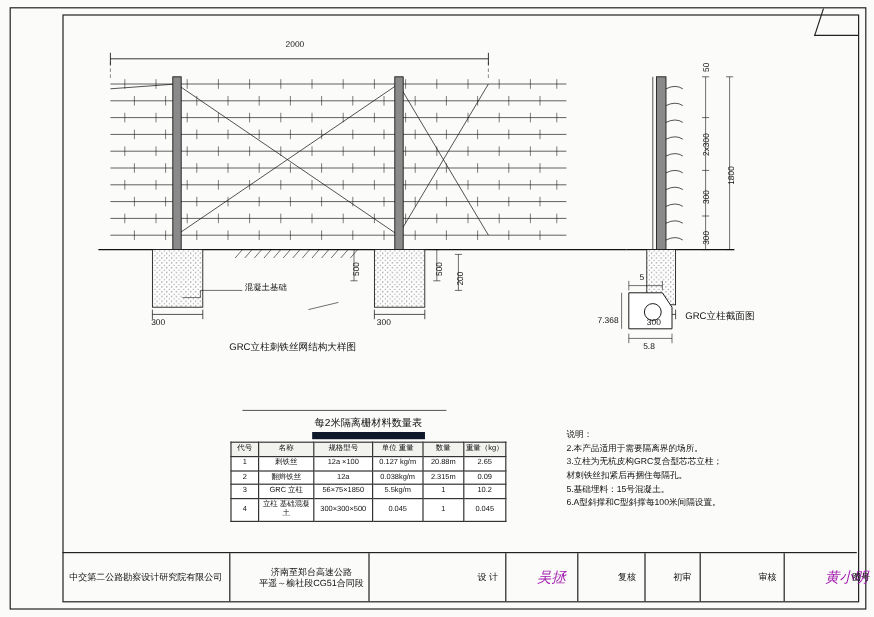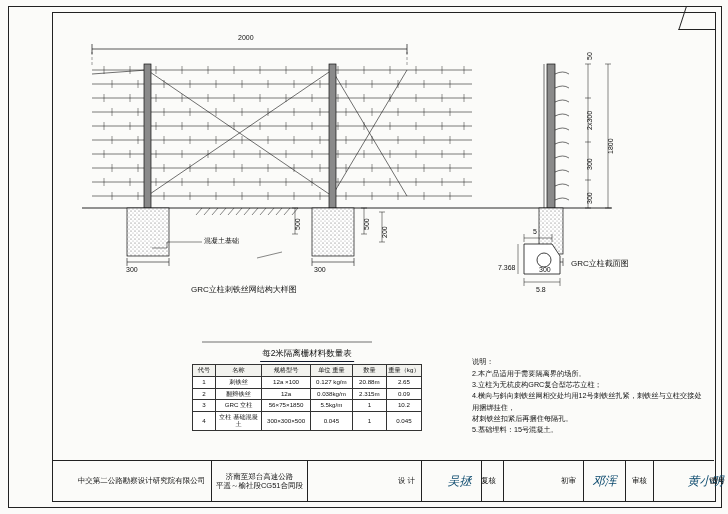--- a/index.html
+++ b/index.html
@@ -49,21 +49,21 @@
     font-size:7.2px;line-height:1.55;color:#111;
   }
   .notes .nt-title{margin-bottom:1px;margin-top:44px;}
   .notes div{white-space:normal;}
   
   .tbl-wrap{
     position:absolute;left:140px;top:330px;width:230px;
   }
   .tbl-title{
     text-align:center;font-size:8.5px;margin-bottom:2px;
-    border-bottom:1px solid #0f172a;display:inline-block;
+    border-bottom:6px solid #0f172a;display:inline-block;
     position:relative;left:50%;transform:translateX(-50%);
     padding:0 2px 1px 2px;
   }
   table{
     border-collapse:collapse;width:230px;
     font-size:6.2px;
     background:#fff;
   }
   table th,table td{
     border:1px solid #333;
@@ -81,21 +81,21 @@
   }
   .tb-cell{
     position:absolute;box-sizing:border-box;
     border-right:1px solid #222;
     display:flex;align-items:center;justify-content:center;
     text-align:center;height:40px;font-size:7.5px;line-height:1.25;
     padding:0 2px;
   }
   .tb-sign{
     font-family:"Liberation Serif", serif;
-    font-size:12px;color:#0c4a6e;
+    font-size:12px;color:#a21caf;
     font-style:italic;
   }
 </style>
 </head>
 <body>
 
 <div id="sheet">
 
   <div class="frame-outer"></div>
   <div class="frame-inner"></div>
@@ -425,23 +425,23 @@
 
     <div class="lbl" style="left:481px;top:216px;">5</div>
     <div class="lbl" style="left:446px;top:252px;">7.368</div>
     <div class="lbl" style="left:484px;top:274px;">5.8</div>
     <div class="lbl" style="left:519px;top:248px;font-size:8px;">GRC立柱截面图</div>
 
     <div class="notes">
       <div class="nt-title">说明：</div>
       <div>2.本产品适用于需要隔离界的场所。</div>
       <div>3.立柱为无杭皮构GRC复合型芯芯立柱；</div>
-      <div>4.横向与斜向刺铁丝网相交处均用12号刺铁丝扎紧，刺铁丝与立柱交接处用捆绑挂住，</div>
       <div>   材刺铁丝扣紧后再捆住每隔孔。</div>
       <div>5.基础埋料：15号混凝土。</div>
+      <div>6.A型斜撑和C型斜撑每100米间隔设置。</div>
     </div>
 
     <div class="tbl-wrap">
       <div class="tbl-title">每2米隔离栅材料数量表</div>
       <table>
         <thead>
           <tr>
             <th style="width:24px">代号</th>
             <th style="width:52px">名称</th>
             <th style="width:48px">规格型号</th>
@@ -483,31 +483,30 @@
             <td>1</td>
             <td>0.045</td>
           </tr>
         </tbody>
       </table>
     </div>
 
   </div>
 
   <div class="titleblock">
-    <div class="tb-cell" style="left:0;width:140px;margin-left:20px;">中交第二公路勘察设计研究院有限公司</div>
+    <div class="tb-cell" style="left:0;width:140px;">中交第二公路勘察设计研究院有限公司</div>
     <div class="tb-cell" style="left:160px;width:96px;white-space:pre-line;">济南至郑台高速公路
 平遥～榆社段CG51合同段</div>
 
     <div class="tb-cell" style="left:340px;width:30px;">设 计</div>
     <div class="tb-cell tb-sign" style="left:386px;width:44px;">吴拯</div>
 
-    <div class="tb-cell" style="left:422px;width:30px;text-align:right;">复核</div>
+    <div class="tb-cell" style="left:456px;width:30px;text-align:right;">复核</div>
 
     <div class="tb-cell" style="left:502px;width:30px;">初审</div>
-    <div class="tb-cell tb-sign" style="left:532px;width:42px;">邓浑</div>
 
     <div class="tb-cell" style="left:574px;width:28px;">审核</div>
     <div class="tb-cell tb-sign" style="left:628px;width:52px;">黄小明</div>
 
     <div class="tb-cell" style="left:654px;width:24px;">图号</div>
 
   </div>
 
 </div>
 

